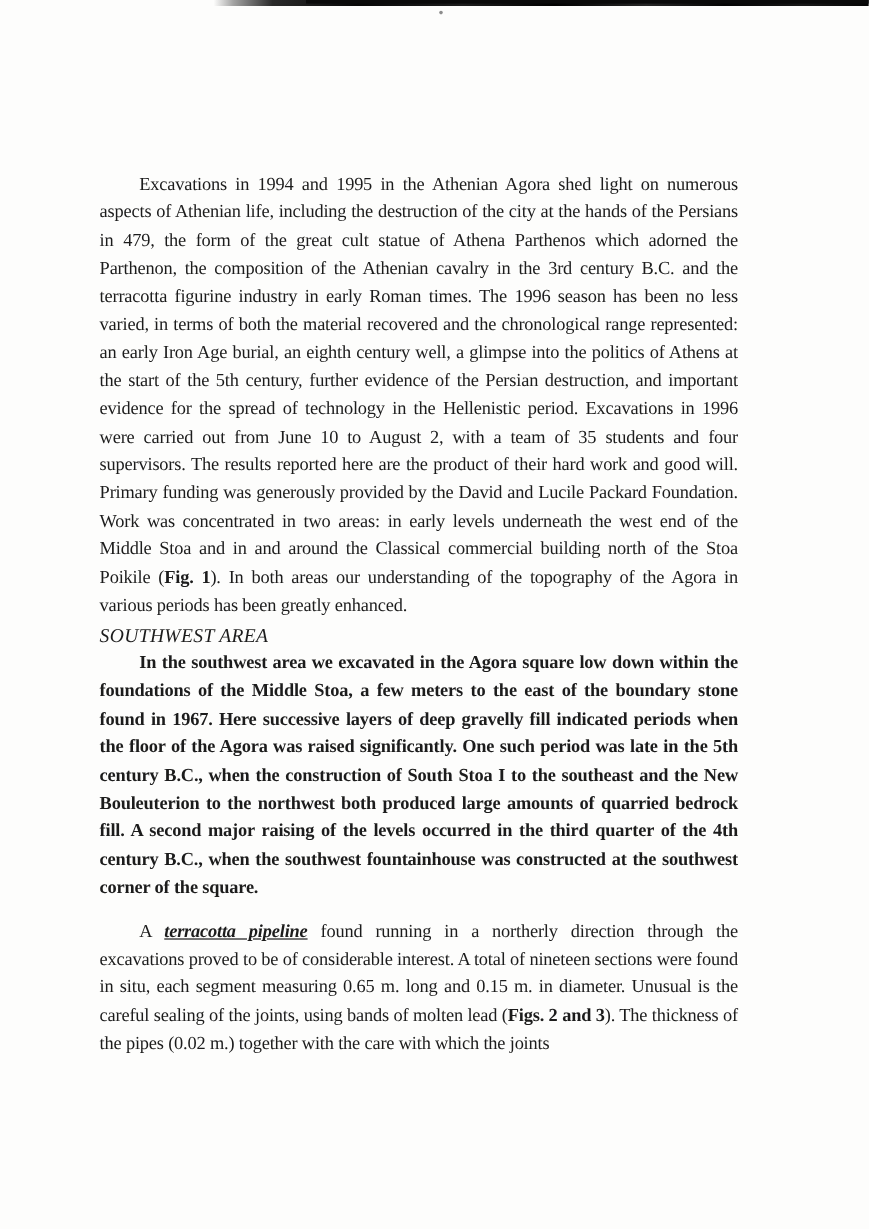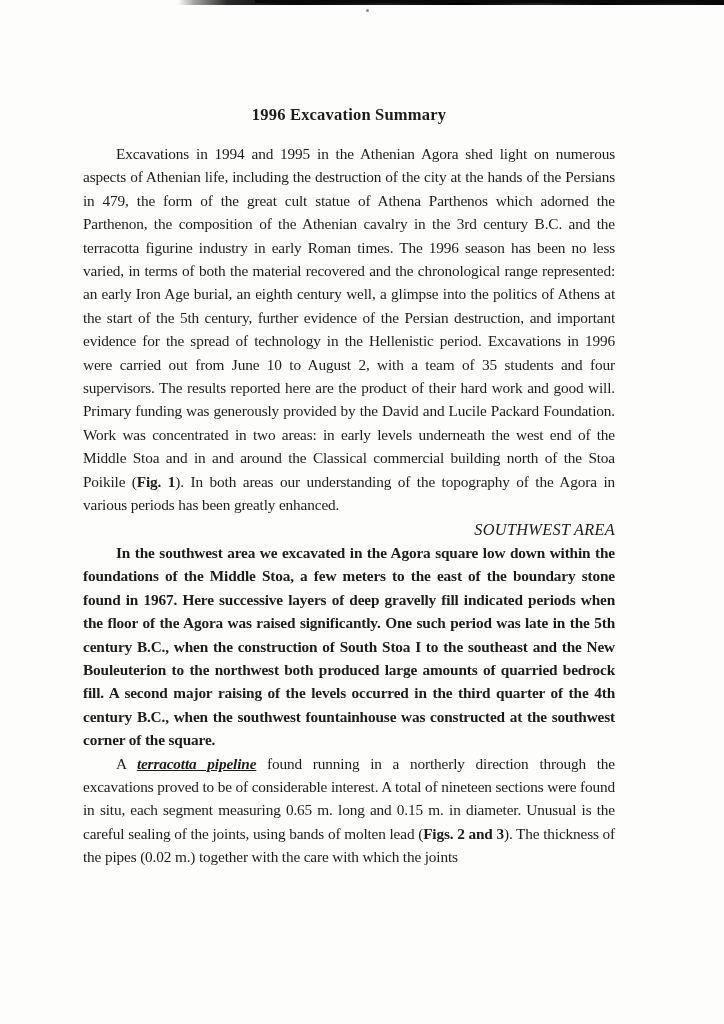--- a/index.html
+++ b/index.html
@@ -57,47 +57,46 @@
     letter-spacing: 0.2px;
   }
   .para {
     text-align: justify;
     font-size: 15.3px;
     line-height: 23.4px;
     letter-spacing: -0.15px;
     text-indent: 33px;
     margin: 0;
   }
-  .para-intro { margin-top: 16px; }
+  .para-intro { margin-top: 38px; }
   .section-heading {
-    text-align: right;
+    text-align: left;
     font-style: italic;
     font-size: 16.3px;
     line-height: 23.4px;
     margin-top: 1px;
     letter-spacing: 0.3px;
   }
   .para-sw1 { margin-top: 0; font-weight: bold; }
-  .para-sw2 { }
+  .para-sw2 { margin-top: 13px; }
   .b { font-weight: bold; }
   .i { font-style: italic; }
   .u { text-decoration: underline; }
 </style>
 </head>
 <body>
 
 <div class="page">
 
   <div class="scan-band"></div>
   <div class="scan-band-core"></div>
   <div class="scan-speck"></div>
 
   <div class="content">
 
-    <div class="doc-title">1996 Excavation Summary</div>
 
     <p class="para para-intro"><span>Excavations in 1994 and 1995 in the Athenian Agora shed light on numerous aspects of Athenian life, including the destruction of the city at the hands of the Persians in 479, the form of the great cult statue of Athena Parthenos which adorned the Parthenon, the composition of the Athenian cavalry in the 3rd century B.C. and the terracotta figurine industry in early Roman times. The 1996 season has been no less varied, in terms of both the material recovered and the chronological range represented: an early Iron Age burial, an eighth century well, a glimpse into the politics of Athens at the start of the 5th century, further evidence of the Persian destruction, and important evidence for the spread of technology in the Hellenistic period. Excavations in 1996 were carried out from June 10 to August 2, with a team of 35 students and four supervisors. The results reported here are the product of their hard work and good will. Primary funding was generously provided by the David and Lucile Packard Foundation. Work was concentrated in two areas: in early levels underneath the west end of the Middle Stoa and in and around the Classical commercial building north of the Stoa Poikile (</span><span class="b">Fig. 1</span><span>). In both areas our understanding of the topography of the Agora in various periods has been greatly enhanced.</span></p>
 
     <div class="section-heading">SOUTHWEST AREA</div>
 
     <p class="para para-sw1"><span>In the southwest area we excavated in the Agora square low down within the foundations of the Middle Stoa, a few meters to the east of the boundary stone found in 1967. Here successive layers of deep gravelly fill indicated periods when the floor of the Agora was raised significantly. One such period was late in the 5th century B.C., when the construction of South Stoa I to the southeast and the New Bouleuterion to the northwest both produced large amounts of quarried bedrock fill. A second major raising of the levels occurred in the third quarter of the 4th century B.C., when the southwest fountainhouse was constructed at the southwest corner of the square.</span></p>
 
     <p class="para para-sw2"><span>A </span><span class="b i u">terracotta pipeline</span><span> found running in a northerly direction through the excavations proved to be of considerable interest. A total of nineteen sections were found in situ, each segment measuring 0.65 m. long and 0.15 m. in diameter. Unusual is the careful sealing of the joints, using bands of molten lead (</span><span class="b">Figs. 2 and 3</span><span>). The thickness of the pipes (0.02 m.) together with the care with which the joints</span></p>
 
   </div>

